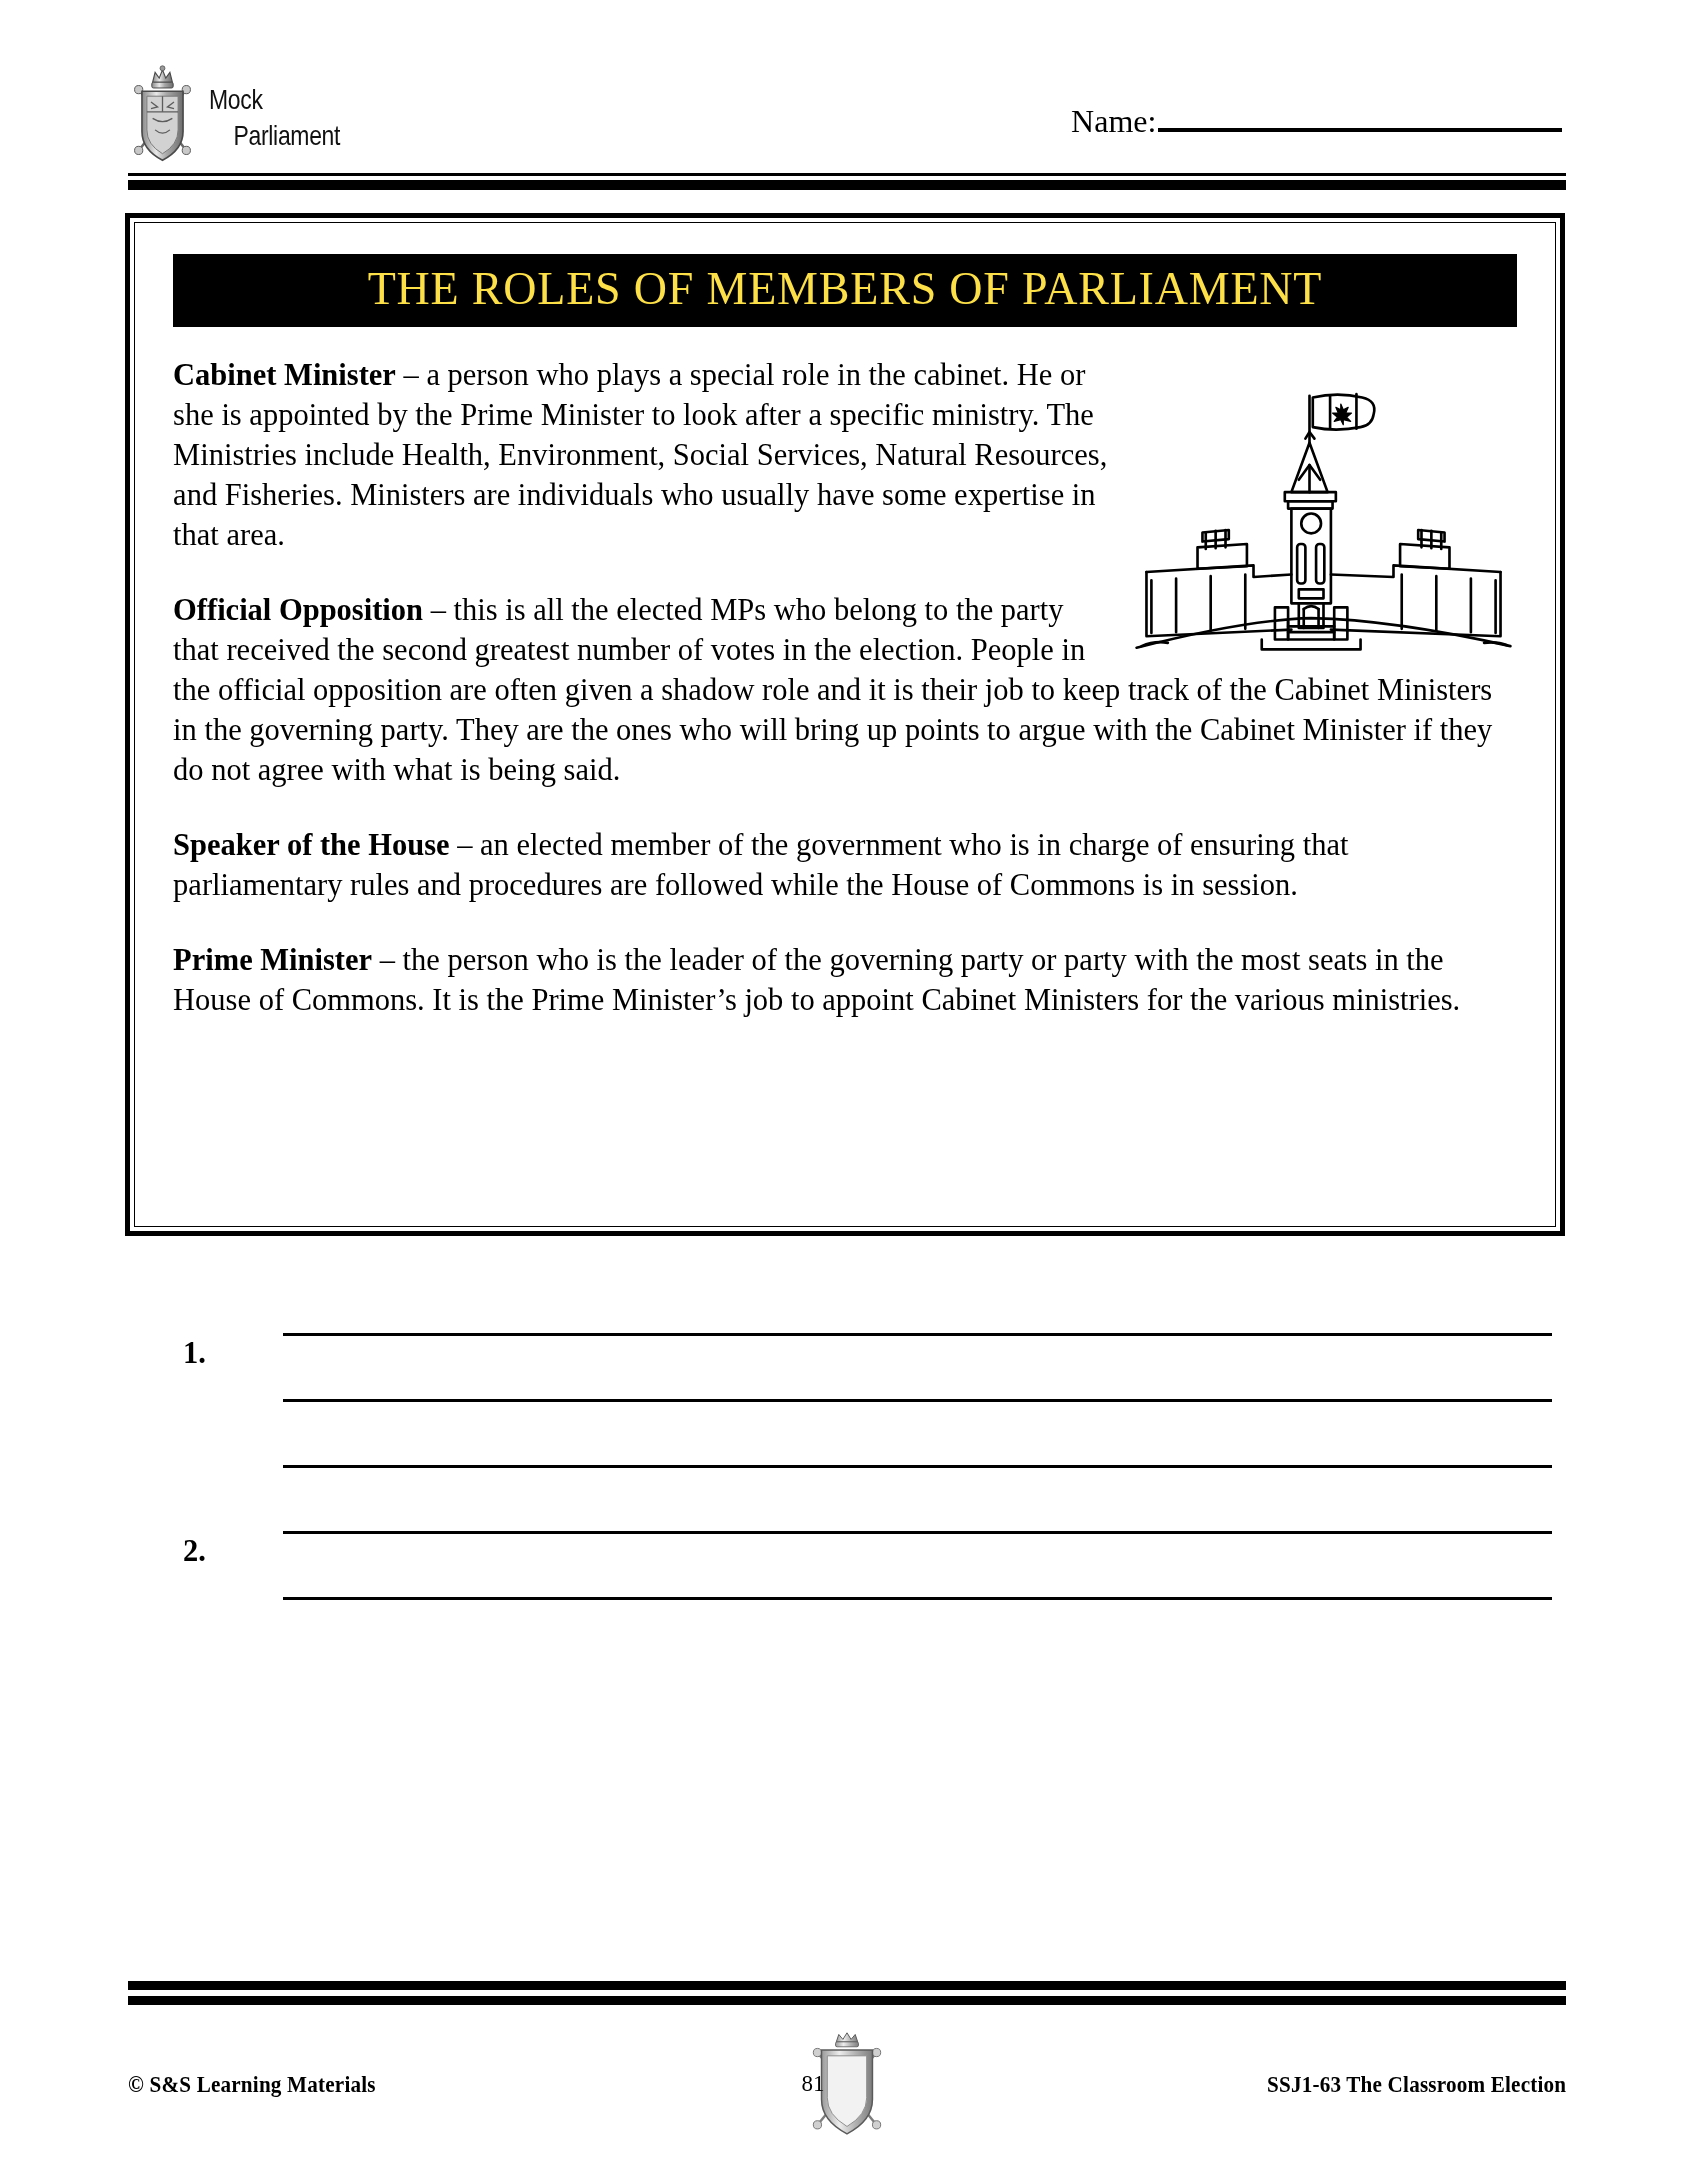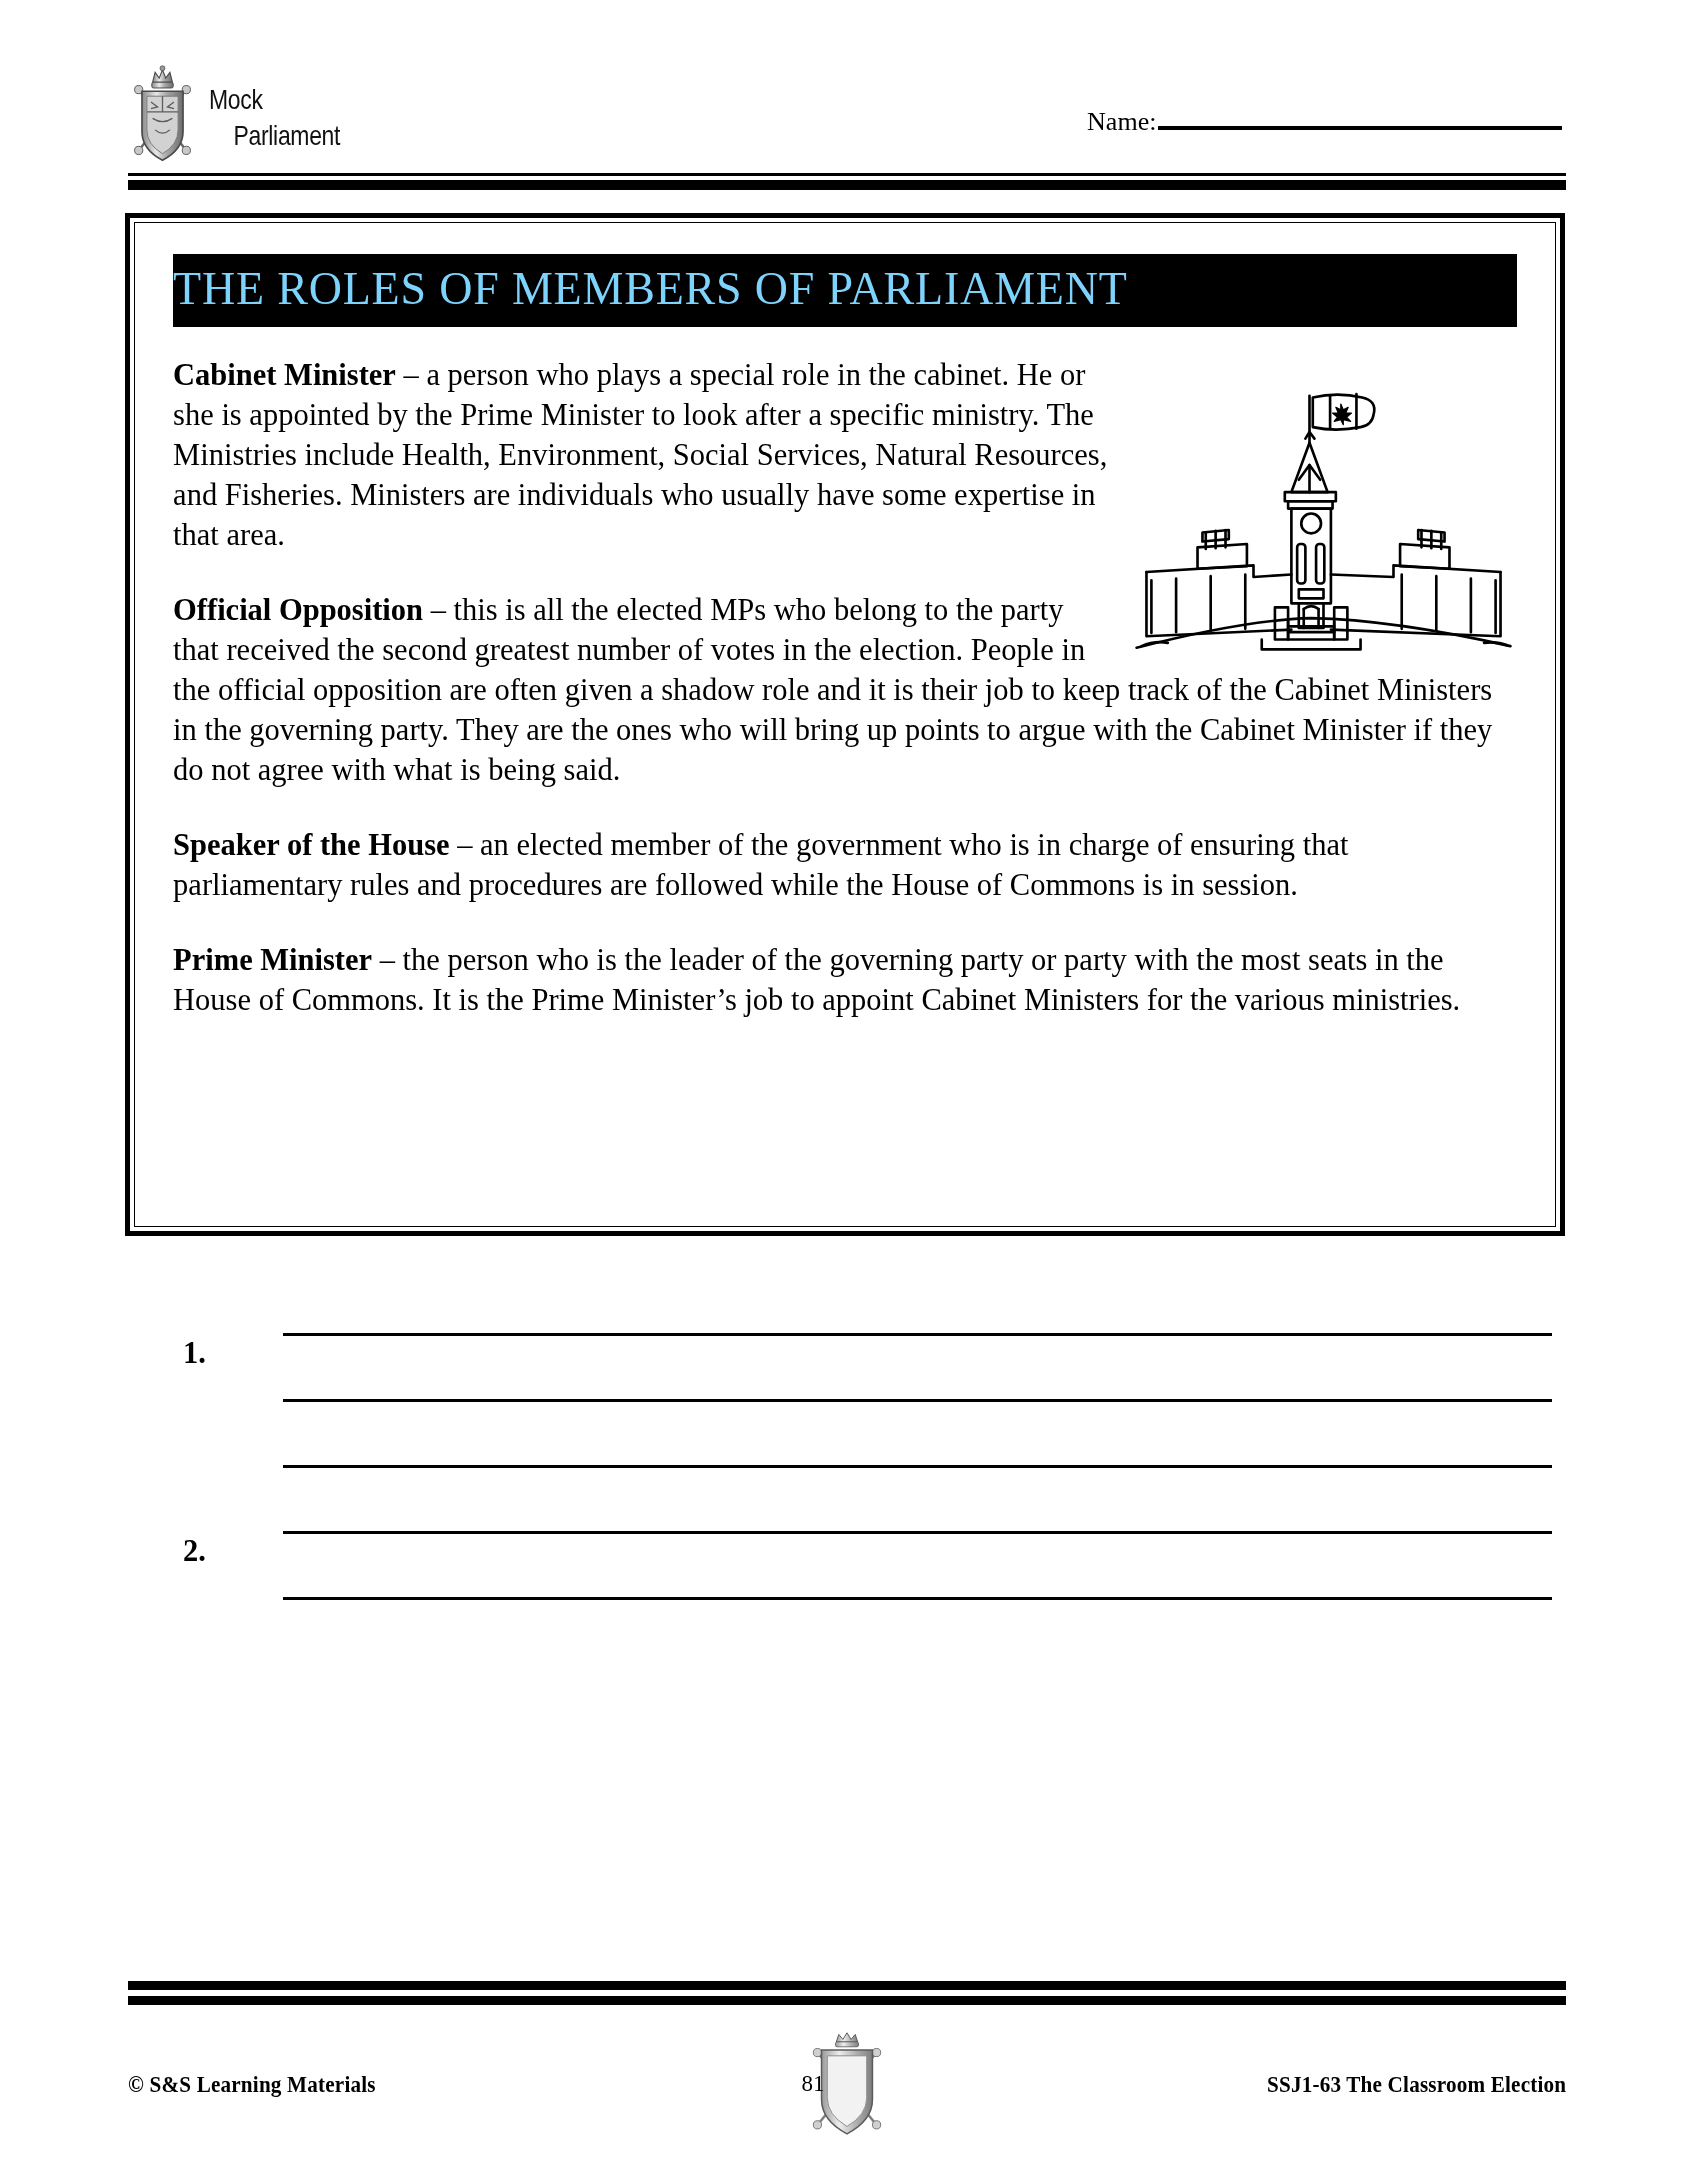--- a/index.html
+++ b/index.html
@@ -56,21 +56,21 @@
   .brand-line-2 { padding-left: 30px; }
 
   .name-block {
     position: absolute;
     right: 0;
     top: 40px;
     display: flex;
     align-items: baseline;
   }
   .name-label {
-    font-size: 26px;
+    font-size: 32px;
     line-height: 35px;
     white-space: nowrap;
   }
   .name-rule {
     width: 404px;
     height: 0;
     border-bottom: 4.1px solid #000;
     margin-left: 1.6px;
     margin-bottom: 1.6px;
   }
@@ -97,21 +97,22 @@
   }
   .content-box-inner {
     width: 100%;
     height: 100%;
     border: 1.6px solid #000;
     padding: 31px 38px 0 38px;
   }
 
   .title-banner {
     background: #000;
-    color: #7dd3fc;
+    color: #fde047;
+    text-align: center;
     padding: 11.5px 0 15px 0;
     margin: 0 0 28px 0;
   }
   .title-banner-text {
     font-size: 46px;
     line-height: 46px;
     letter-spacing: 0.8px;
     font-family: "Liberation Serif", serif;
   }
 

